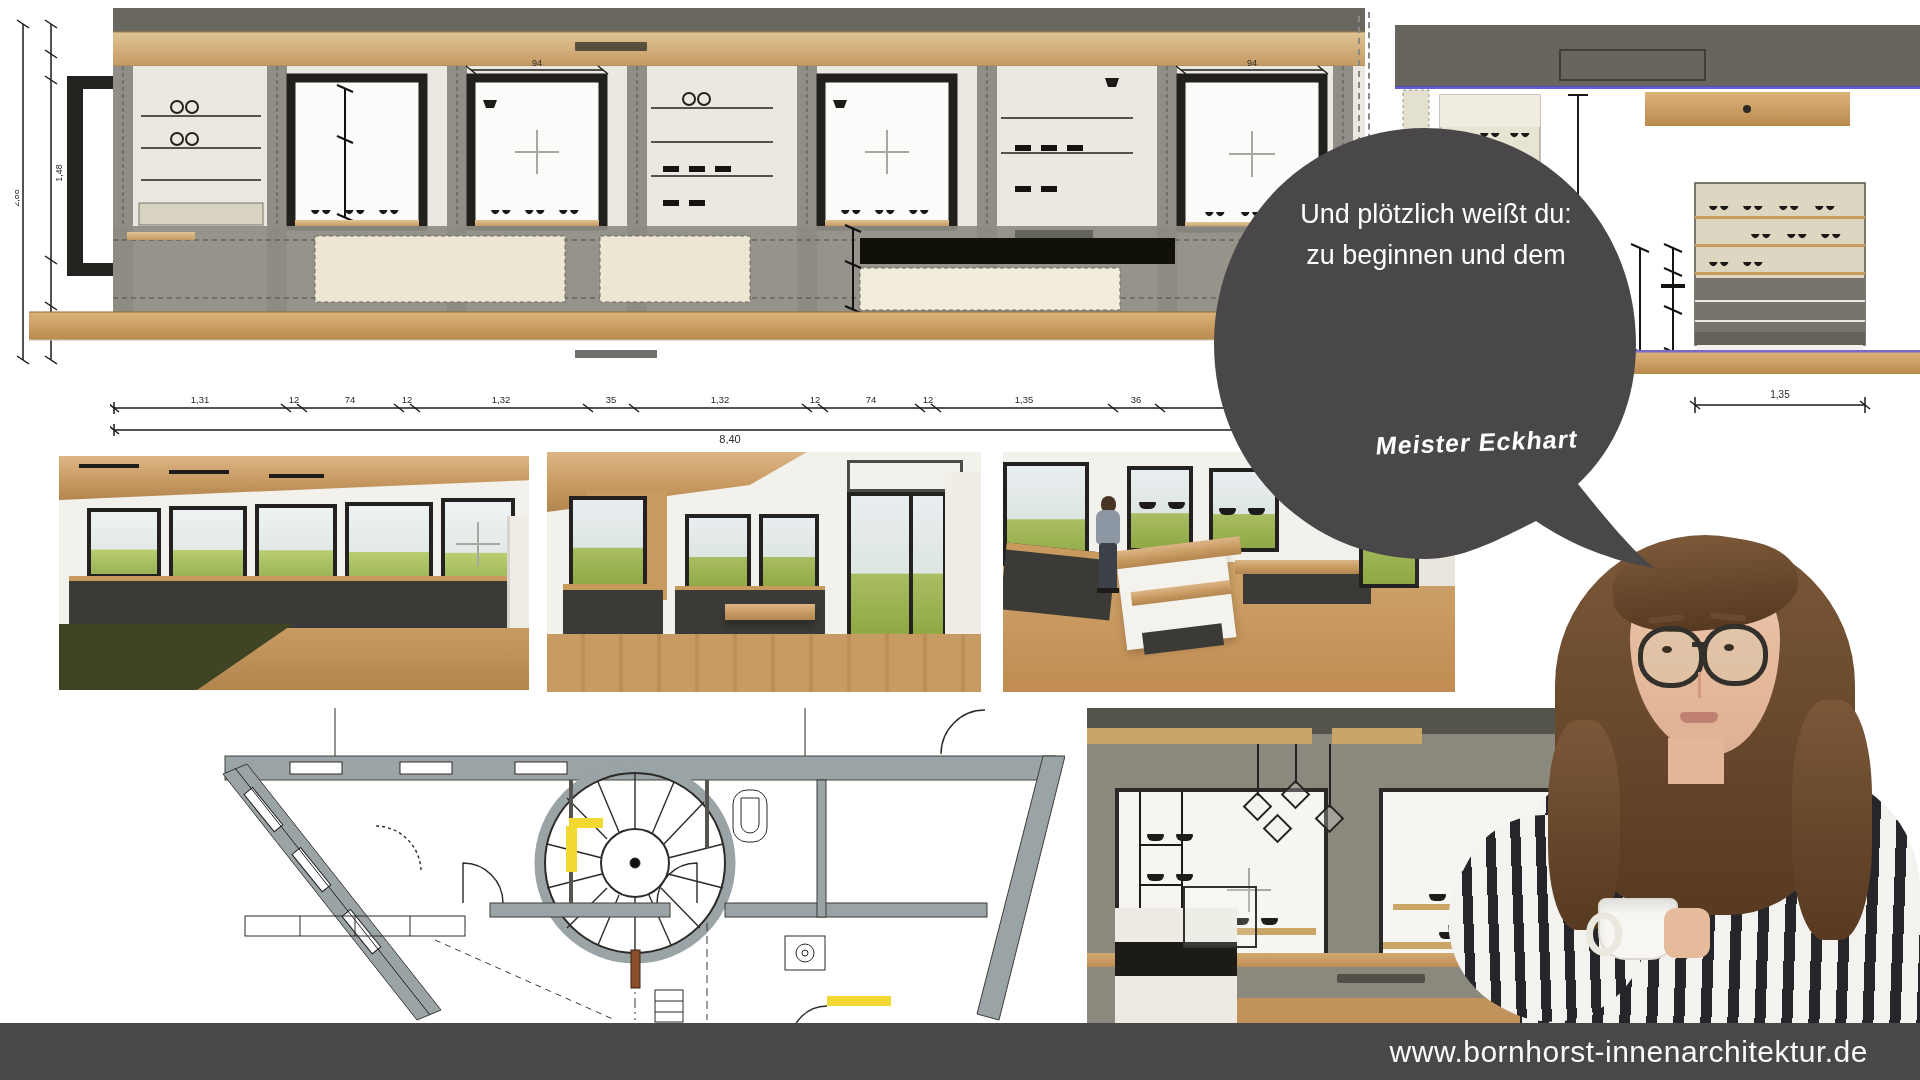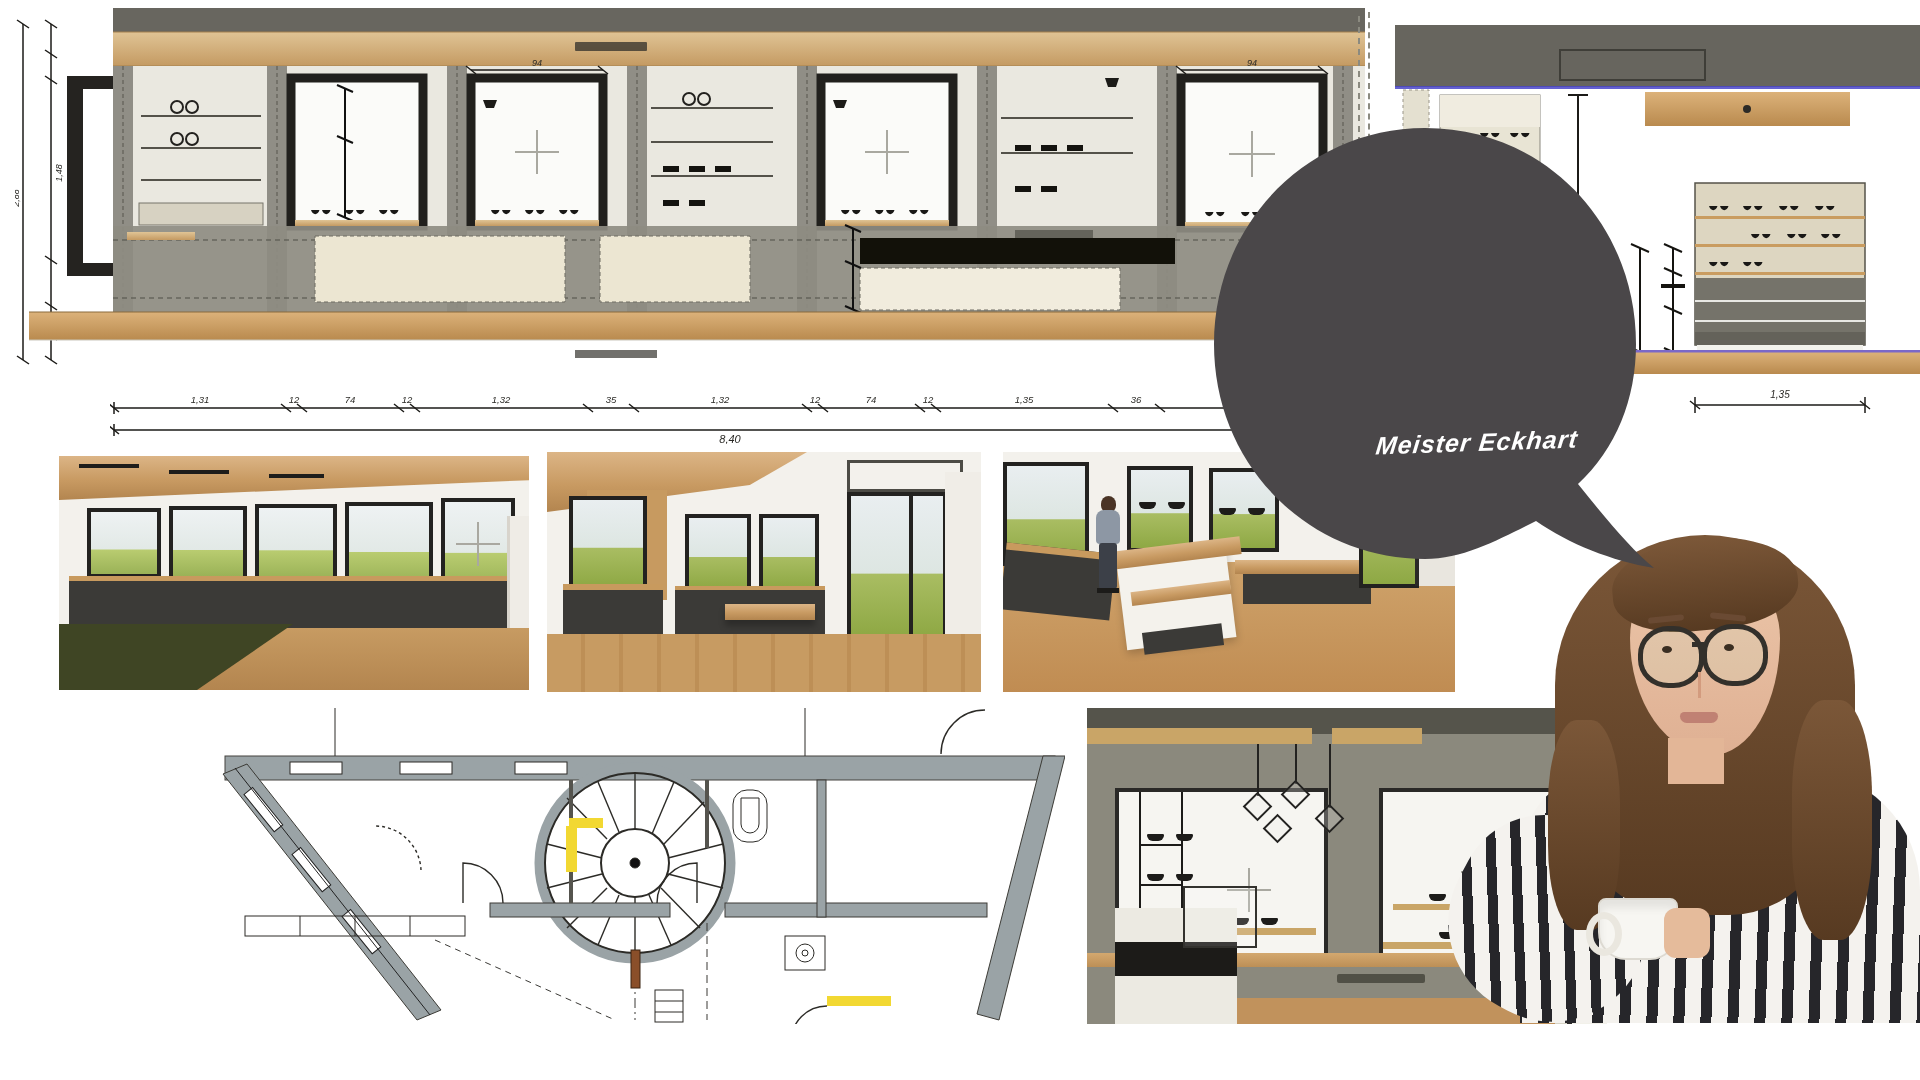--- a/index.html
+++ b/index.html
@@ -1,17 +1,17 @@
 <!DOCTYPE html>
 <html><head>
 <meta charset="utf-8">
 <style>
   html,body{margin:0;padding:0;background:#888;}
   .canvas{position:relative;width:1920px;height:1080px;background:#ffffff;overflow:hidden;
-          font-family:"Liberation Sans",sans-serif;font-style:italic;}
+          font-family:"Liberation Sans",sans-serif;}
   .abs{position:absolute;}
   svg text{font-family:"Liberation Sans",sans-serif;fill:#2a2925;}
 
   
   .bubble{left:1212px;top:128px;width:448px;height:446px;z-index:40;}
   .bubble-text{position:absolute;left:30px;top:66px;width:388px;text-align:center;
                color:#fdfdfd;font-size:27px;line-height:41px;font-weight:400;}
   .bubble-attrib{position:absolute;left:120px;top:300px;width:290px;text-align:center;color:#ffffff;
                  font-size:25px;font-weight:700;transform:skewX(-8deg) rotate(-2deg);letter-spacing:1px;}
 
@@ -641,18 +641,23 @@
     <div class="abs" style="left:158px;top:378px;width:76px;height:58px;background:#f7f6f2;border:2px solid #dddad2;border-radius:8px 8px 28px 28px;box-shadow:inset 0 8px 8px rgba(0,0,0,.08)"></div>
     <div class="abs" style="left:224px;top:388px;width:46px;height:50px;background:#e5bb9b;border-radius:12px"></div>
     <div class="abs" style="left:146px;top:392px;width:22px;height:30px;border:7px solid #eae7df;border-radius:50%"></div>
   </div>
 
   <div class="abs bubble">
     <svg width="448" height="446" viewBox="0 0 448 446" style="position:absolute;left:0;top:0">
       <path d="M213,0 C333,0 424,96 424,216 C424,271 404,321 366,356 C394,391 419,421 442,440 C400,433 357,416 324,393 C291,409 253,431 213,431 C95,431 2,336 2,216 C2,96 95,0 213,0 Z" fill="#4a4749"></path>
     </svg>
     <div class="bubble-text">
+      <div>Und plötzlich weißt du:</div>
+      <div>zu beginnen und dem</div>
     </div>
     <div class="bubble-attrib">Meister Eckhart</div>
   </div>
 
+  <footer class="abs bottom-bar">
+    <span>www.bornhorst-innenarchitektur.de</span>
+  </footer>
 
 </div>
 
 </body></html>

